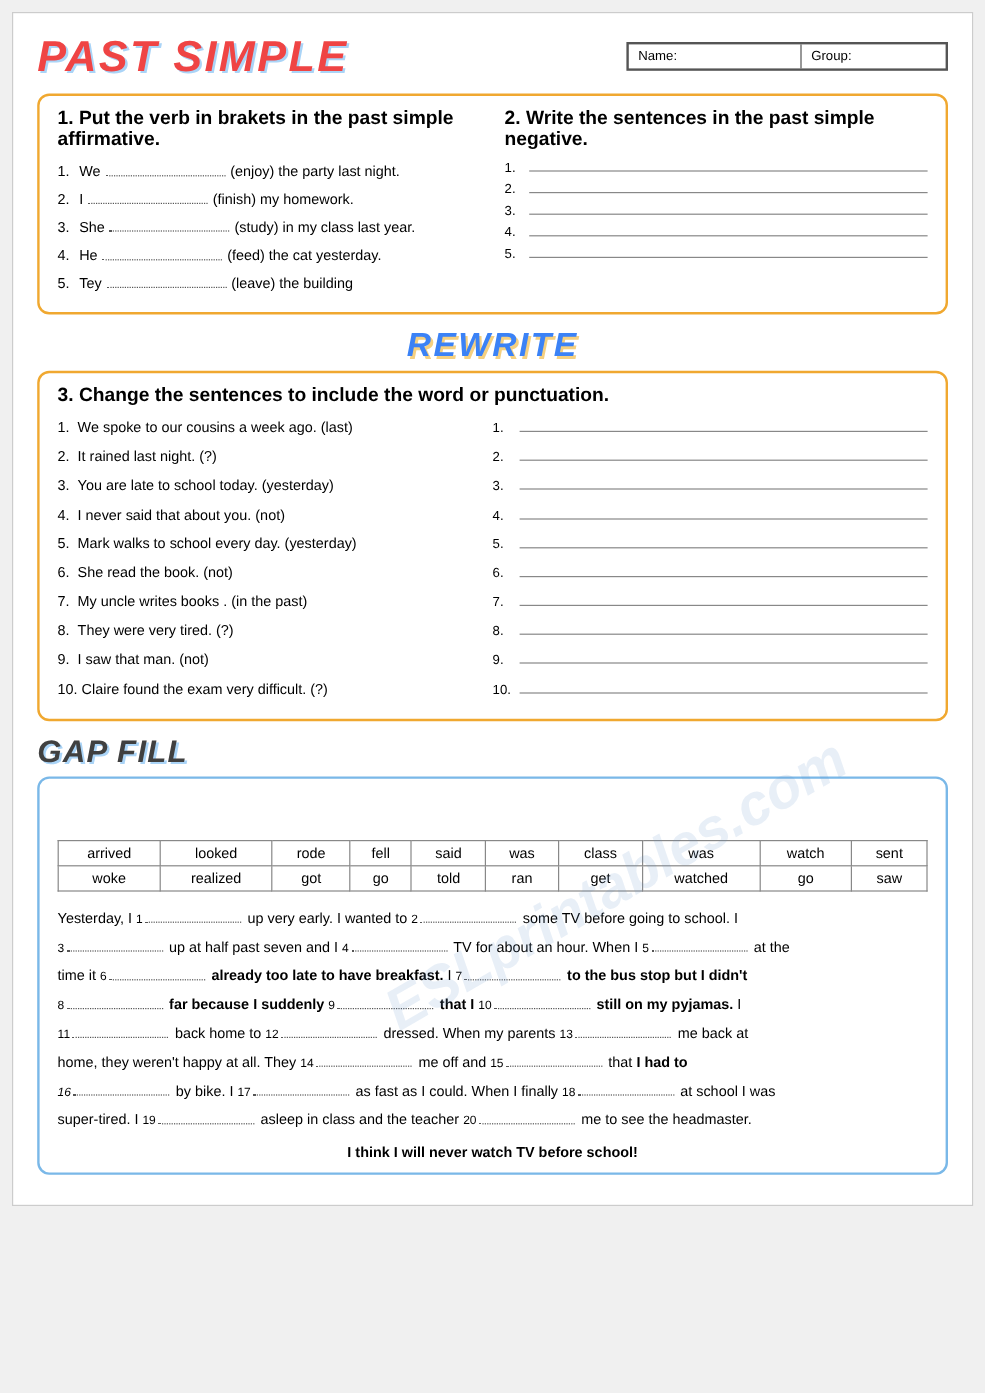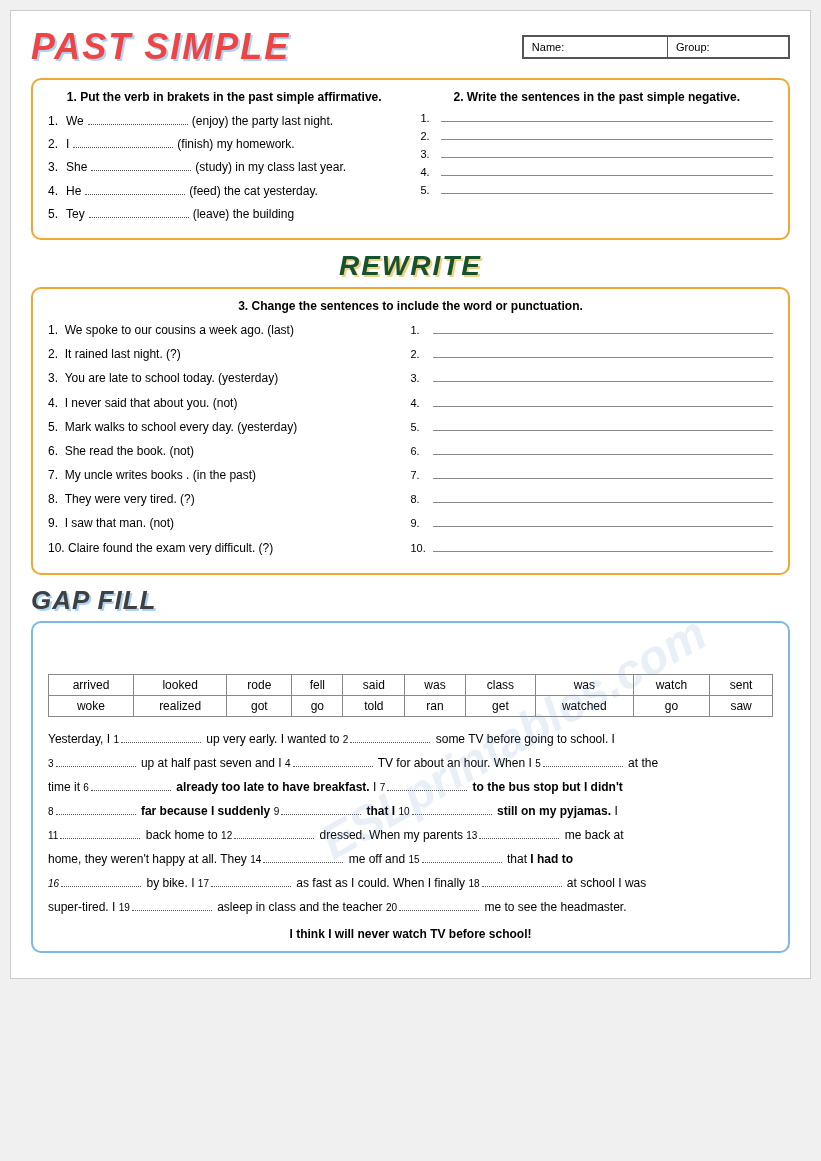--- a/index.html
+++ b/index.html
@@ -48,40 +48,39 @@
       border: 2px solid #f0a830;
       border-radius: 10px;
       padding: 10px 15px;
       margin-bottom: 10px;
     }
     .section-title-orange {
       text-align: center;
       font-size: 28px;
       font-weight: 900;
       font-style: italic;
-      color: #14532d;
+      color: #3b82f6;
       text-shadow: 2px 2px 0 #f5d080;
       letter-spacing: 2px;
       margin: 5px 0;
     }
     .section-title-blue {
       text-align: left;
       font-size: 26px;
       font-weight: 900;
       font-style: italic;
       color: #404040;
       text-shadow: 2px 2px 0 #aad4f7;
       letter-spacing: 1px;
       margin: 5px 0 5px 0;
     }
     .instruction {
       font-weight: bold;
-      font-size: 12px;
+      font-size: 16px;
       margin-bottom: 8px;
-      text-align: center;
     }
     .two-col {
       display: flex;
       gap: 20px;
     }
     .col-left { flex: 1; }
     .col-right { flex: 1; }
     .exercise-item {
       display: flex;
       align-items: baseline;

